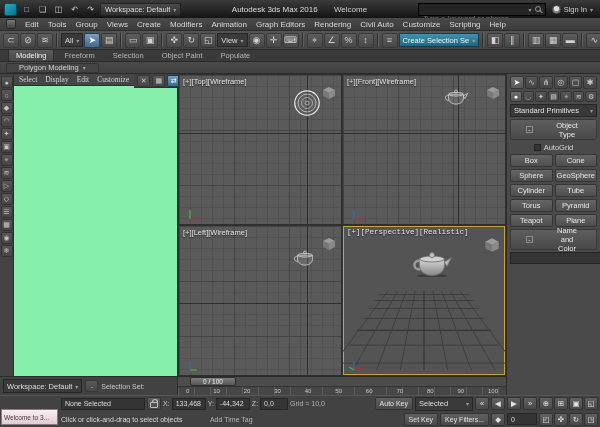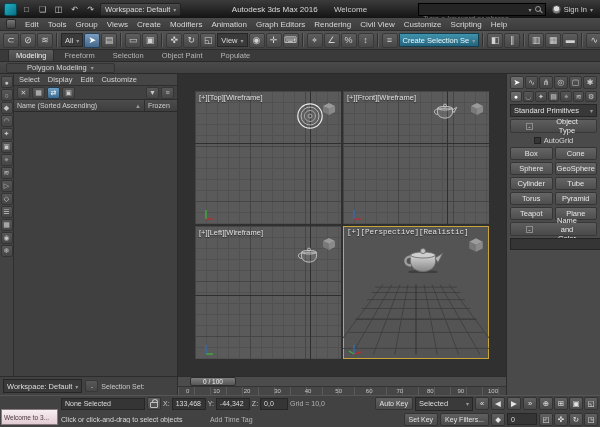--- a/index.html
+++ b/index.html
@@ -33,46 +33,46 @@
   .tbtn.on{background:linear-gradient(#7a9cc0,#44688c);border-color:#23405c;color:#fff;}
   .sep{width:2px;height:14px;border-left:1px solid #303030;border-right:1px solid #5f5f5f;margin:0 2px;flex:none;}
   .dd{display:inline-flex;align-items:center;gap:3px;background:#3a3a3a;border:1px solid #262626;height:14px;padding:0 3px;color:#ddd;font-size:7.5px;flex:none;}
   .dd.teal{background:linear-gradient(#3f93ad,#23637d);border-color:#143d4e;color:#eaf7fb;}
 
   
   .ribbon-tabs{height:12px;background:#3a3a3a;border-bottom:1px solid #2a2a2a;display:flex;align-items:flex-end;gap:2px;padding:0 8px;flex:none;}
   .rtab{font-size:7.5px;color:#b5b5b5;padding:1px 7px;border:1px solid transparent;border-bottom:none;}
   .rtab.active{background:linear-gradient(#5c5c5c,#484848);color:#f0f0f0;border-color:#2c2c2c;border-radius:2px 2px 0 0;}
   .ribbon-panel{height:12px;background:linear-gradient(#4a4a4a,#404040);border-bottom:1px solid #2a2a2a;display:flex;align-items:center;padding:0 6px;flex:none;}
-  .rp-chip{display:flex;align-items:center;gap:4px;font-size:7.5px;color:#d5d5d5;padding:0 20px;height:10px;background:#454545;border:1px solid #333;border-radius:2px;}
+  .rp-chip{display:flex;align-items:center;gap:4px;font-size:7.5px;color:#d5d5d5;padding:0 12px;height:10px;background:#454545;border:1px solid #333;border-radius:2px;}
 
   
   .mid{flex:1;display:flex;min-height:0;}
   .mid-left{width:178px;display:flex;flex-direction:column;flex:none;border-right:1px solid #2c2c2c;}
   .left-body{flex:1;display:flex;min-height:0;}
   .strip{width:14px;background:#434343;border-right:1px solid #2e2e2e;display:flex;flex-direction:column;align-items:center;gap:1px;padding-top:2px;flex:none;}
   .sbtn{width:12px;height:12px;display:flex;align-items:center;justify-content:center;font-size:7px;color:#c5c5c5;background:linear-gradient(#575757,#454545);border:1px solid #343434;border-radius:2px;flex:none;}
 
-  .explorer{flex:1;display:flex;flex-direction:column;background:#ffffff;min-width:0;}
+  .explorer{flex:1;display:flex;flex-direction:row;background:#86efac;min-width:0;font-family:Liberation Serif, serif;}
   .exp-menu{height:12px;display:flex;align-items:center;gap:8px;padding:0 5px;background:#454545;border-bottom:1px solid #2e2e2e;flex:none;}
   .exp-menu span{font-size:7.5px;color:#d2d2d2;}
   .exp-tools{height:14px;display:flex;align-items:center;gap:2px;padding:0 3px;background:#414141;border-bottom:1px solid #2e2e2e;flex:none;}
   .ebtn{width:13px;height:12px;display:flex;align-items:center;justify-content:center;font-size:7px;color:#c8c8c8;background:linear-gradient(#585858,#464646);border:1px solid #363636;border-radius:2px;}
   .ebtn.on{background:linear-gradient(#6fa0c4,#3c6a8e);border-color:#1f3d55;color:#fff;}
   .exp-header{height:12px;display:flex;background:linear-gradient(#4c4c4c,#3e3e3e);border-bottom:1px solid #2a2a2a;flex:none;}
   .exp-header .col{display:flex;align-items:center;padding:0 3px;font-size:7px;color:#cfcfcf;white-space:nowrap;overflow:hidden;}
   .exp-header .col.name{flex:1;justify-content:space-between;border-right:1px solid #2e2e2e;}
   .exp-header .col.frozen{width:32px;flex:none;}
   .exp-list{flex:1;background:#404040;}
   .workspace-bar{height:19px;background:#424242;border-top:1px solid #2c2c2c;display:flex;align-items:center;gap:3px;padding:0 3px;flex:none;white-space:nowrap;overflow:hidden;}
   .workspace-bar .lbl{font-size:7px;color:#c9c9c9;}
 
   
   .mid-center{flex:1;display:flex;flex-direction:column;min-width:0;}
-  .viewports{flex:1;display:grid;grid-template-columns:1fr 1fr;grid-template-rows:1fr 1fr;gap:2px;background:#303030;padding:17px;min-height:0;}
+  .viewports{flex:1;display:grid;grid-template-columns:1fr 1fr;grid-template-rows:1fr 1fr;gap:2px;background:#303030;padding:1px;min-height:0;}
   .vp{position:relative;overflow:hidden;}
   .vp-ortho{background-color:#5a5a5a;background-image:
      linear-gradient(#454545 1px,transparent 1px),linear-gradient(90deg,#454545 1px,transparent 1px),
      linear-gradient(#515151 1px,transparent 1px),linear-gradient(90deg,#515151 1px,transparent 1px);
      background-size:55px 55px,55px 55px,11px 11px,11px 11px;}
   .vp-persp{background:#545454;outline:1px solid #c9a43a;outline-offset:-1px;font-family:Liberation Mono, monospace;}
   .vp-label{position:absolute;top:2px;left:4px;font-size:7.5px;color:#e2e2e2;text-shadow:0 1px 1px rgba(0,0,0,.55);z-index:3;}
   .axis-v{position:absolute;top:0;bottom:0;width:1px;background:#2f2f2f;}
   .axis-h{position:absolute;left:0;right:0;height:1px;background:#2f2f2f;}
   .vp-obj{position:absolute;transform:translate(-50%,-50%);z-index:2;}
@@ -88,21 +88,21 @@
   .tick{font-size:6px;color:#c6c6c6;}
 
   
   .cmd{width:94px;background:#4a4a4a;border-left:1px solid #2c2c2c;display:flex;flex-direction:column;padding:2px 3px;gap:2px;flex:none;}
   .cmd-tabs,.cmd-cats{display:flex;gap:1px;}
   .ctab{flex:1;height:13px;display:flex;align-items:center;justify-content:center;font-size:8px;color:#c9c9c9;background:linear-gradient(#565656,#454545);border:1px solid #353535;border-radius:2px;}
   .ctab.active{background:linear-gradient(#6e6e6e,#575757);color:#fff;}
   .ccat{flex:1;height:11px;display:flex;align-items:center;justify-content:center;font-size:7px;color:#c9c9c9;background:linear-gradient(#565656,#454545);border:1px solid #353535;border-radius:2px;}
   .ccat.active{background:linear-gradient(#6e6e6e,#575757);color:#fff;}
   .cmd-dd{height:13px;display:flex;align-items:center;justify-content:space-between;background:#383838;border:1px solid #262626;padding:0 3px;font-size:7.5px;color:#e2e2e2;}
-  .roll{height:14px;background:linear-gradient(#5e5e5e,#494949);border:1px solid #383838;border-radius:2px;display:flex;align-items:center;gap:20px;font-size:7.5px;padding:0 15px;color:#e8e8e8;}
+  .roll{height:21px;background:linear-gradient(#5e5e5e,#494949);border:1px solid #383838;border-radius:2px;display:flex;align-items:center;gap:20px;font-size:7.5px;padding:0 15px;color:#e8e8e8;}
   .roll .minus{width:7px;height:7px;border:1px solid #8c8c8c;display:flex;align-items:center;justify-content:center;font-size:7px;line-height:5px;color:#ddd;flex:none;}
   .roll .rtitle{flex:1;text-align:center;}
   .autogrid{display:flex;align-items:center;gap:3px;justify-content:center;height:10px;}
   .cbx{width:7px;height:7px;background:#353535;border:1px solid #222;flex:none;}
   .autogrid span{font-size:7.5px;color:#d6d6d6;}
   .obj-grid{display:grid;grid-template-columns:1fr 1fr;gap:2px;}
   .obj-btn{height:13px;display:flex;align-items:center;justify-content:center;font-size:7.5px;color:#e6e6e6;background:linear-gradient(#656565,#4e4e4e);border:1px solid #353535;border-radius:2px;}
   .name-row{display:flex;gap:2px;align-items:center;}
   .name-input{flex:1;height:12px;background:#353535;border:1px solid #242424;color:#ddd;font-size:7.5px;padding:0 2px;font-family:"Liberation Sans",sans-serif;}
 
@@ -158,21 +158,21 @@
     <span class="app-ic"></span>
     <span class="menu-item">Edit</span>
     <span class="menu-item">Tools</span>
     <span class="menu-item">Group</span>
     <span class="menu-item">Views</span>
     <span class="menu-item">Create</span>
     <span class="menu-item">Modifiers</span>
     <span class="menu-item">Animation</span>
     <span class="menu-item">Graph Editors</span>
     <span class="menu-item">Rendering</span>
-    <span class="menu-item">Civil View</span>
+    <span class="menu-item">Civil Auto</span>
     <span class="menu-item">Customize</span>
     <span class="menu-item">Scripting</span>
     <span class="menu-item">Help</span>
   </div>
 
   <div class="toolbar">
     <span class="tbtn">⊂</span>
     <span class="tbtn">⊘</span>
     <span class="tbtn">≋</span>
     <span class="sep"></span>

